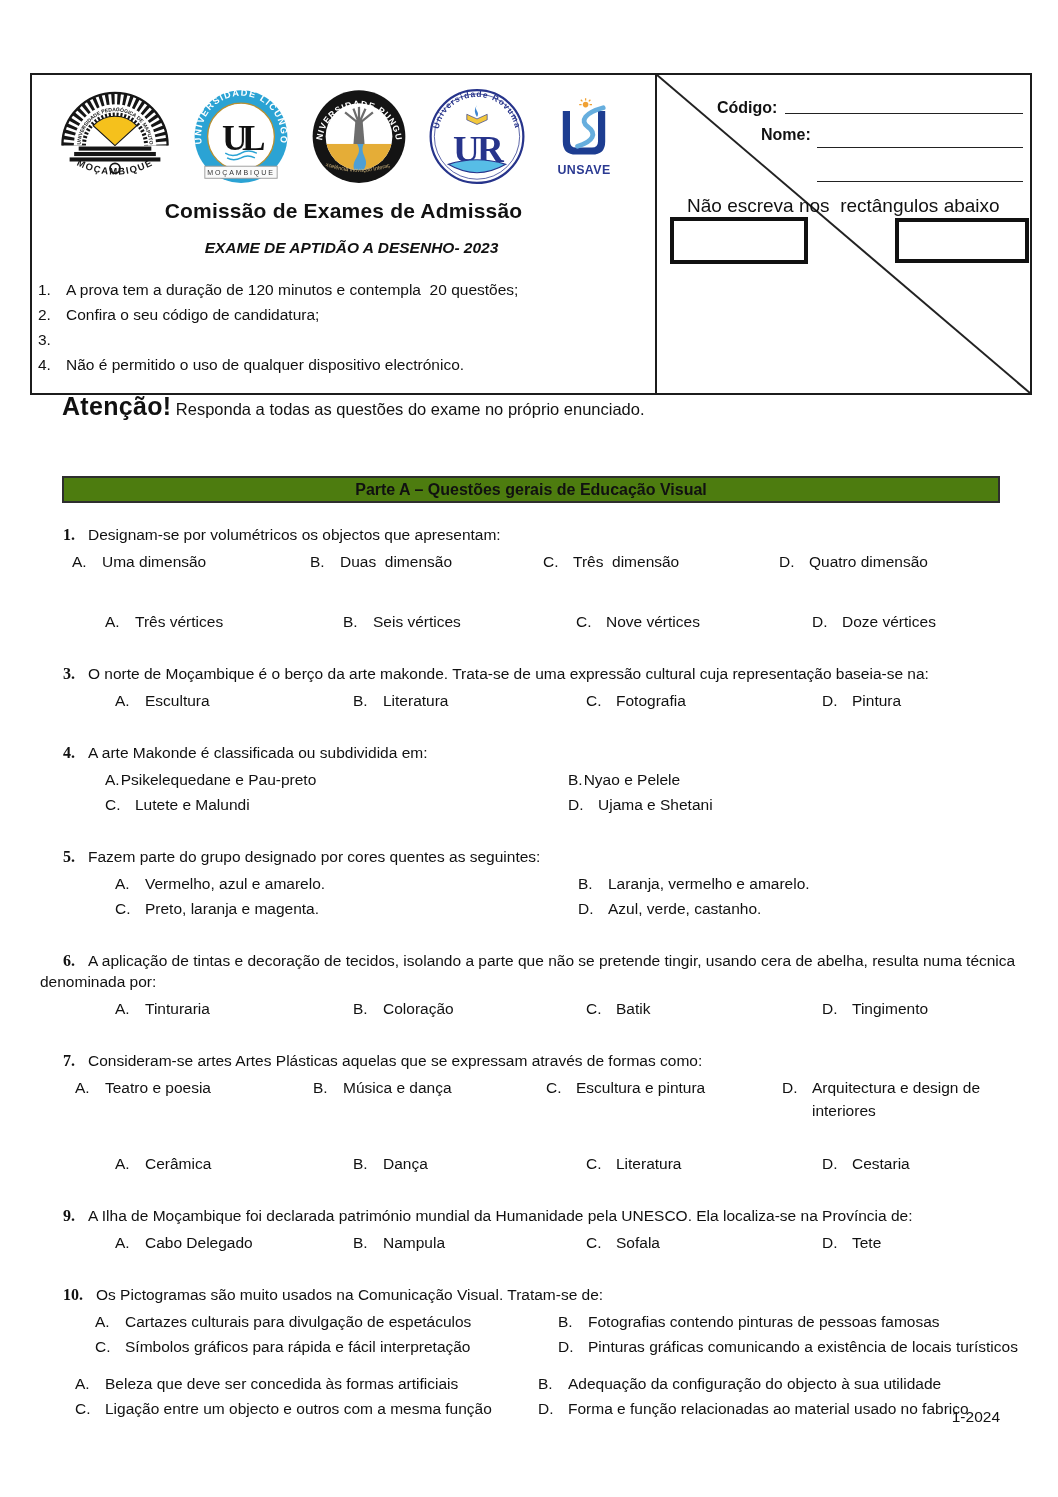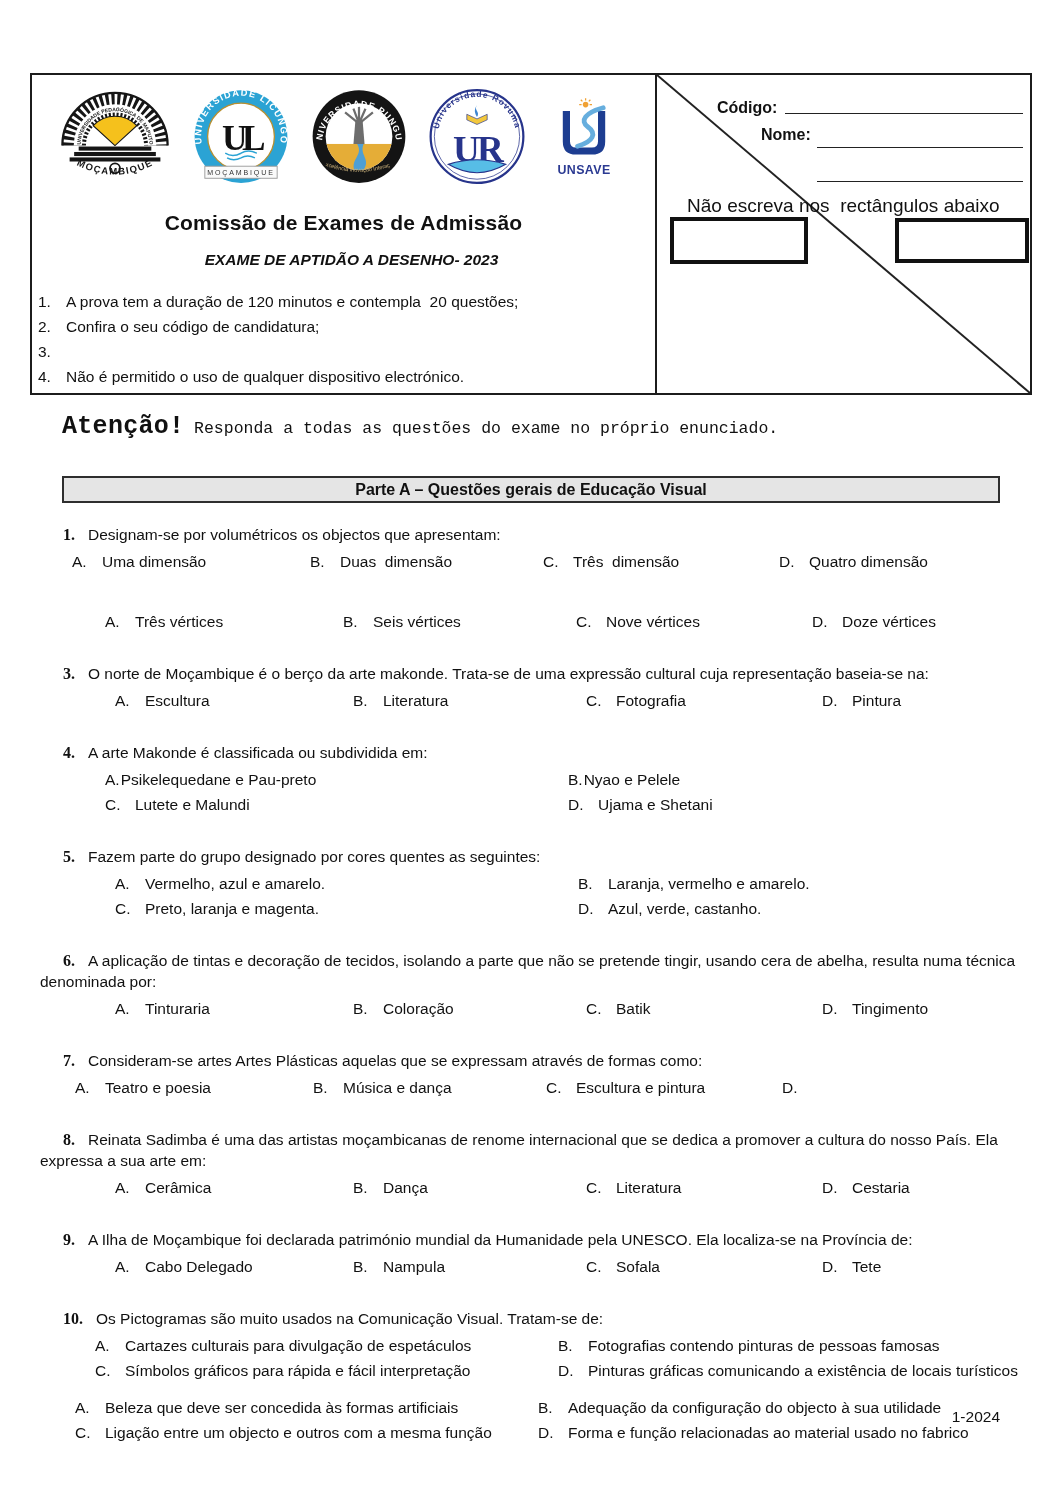--- a/index.html
+++ b/index.html
@@ -3,21 +3,21 @@
 <meta charset="utf-8">
 <style>
   html,body{margin:0;padding:0;background:#ffffff;}
   .page{position:relative;width:1058px;height:1497px;background:#fff;
         font-family:"Liberation Sans",sans-serif;color:#111;overflow:hidden;}
 
   
   .hdr-left{position:absolute;left:30px;top:73px;width:627px;height:322px;
             border:2px solid #1c1c1c;box-sizing:border-box;}
   .logos{display:flex;align-items:center;gap:16px;margin:12px 0 0 24px;}
-  .hdr-title{text-align:center;font-size:21px;font-weight:bold;margin-top:24px;letter-spacing:.2px;}
+  .hdr-title{text-align:center;font-size:21px;font-weight:bold;margin-top:12px;letter-spacing:.2px;}
   .hdr-sub{text-align:center;font-size:15.5px;font-weight:bold;font-style:italic;margin-top:16px;padding-left:16px;}
   .instructions{margin:20px 0 0 6px;font-size:15.5px;}
   .instr{display:flex;line-height:25px;}
   .instr-num{width:28px;flex:0 0 auto;}
   .instr-text{white-space:pre-wrap;}
 
   
   .hdr-right{position:absolute;left:655px;top:73px;width:377px;height:322px;
              border:2px solid #1c1c1c;box-sizing:border-box;}
   .diag{position:absolute;left:0;top:0;width:100%;height:100%;}
@@ -27,27 +27,27 @@
   .cb-line{position:absolute;border-bottom:1.6px solid #222;}
   .line-codigo{left:128px;top:38px;width:238px;}
   .line-nome{left:160px;top:72px;width:206px;}
   .line-extra{left:160px;top:106px;width:206px;}
   .cb-note{position:absolute;left:30px;top:120px;font-size:19px;white-space:pre-wrap;}
   .cb-rect{position:absolute;border:4px solid #111;background:transparent;box-sizing:border-box;}
   .rect-left{left:13px;top:142px;width:138px;height:47px;}
   .rect-right{left:238px;top:143px;width:134px;height:45px;}
 
   
-  .attention{position:absolute;left:62px;top:412px;width:920px;font-family:Liberation Mono, monospace;}
+  .attention{position:absolute;left:62px;top:392px;width:920px;}
   .att-head{font-size:25px;font-weight:bold;letter-spacing:.3px;}
   .att-text{font-size:16.5px;}
 
   
   .parta{position:absolute;left:62px;top:476px;width:938px;height:27px;
-         background:#e5e5e5;border:2px solid #2e2e2e;box-sizing:border-box;
+         background:#4d7c0f;border:2px solid #2e2e2e;box-sizing:border-box;
          text-align:center;font-weight:bold;font-size:16px;line-height:23px;}
 
   
   .questions{position:absolute;left:40px;top:524px;width:982px;}
   .question{margin-bottom:30px;}
   .question:first-child{margin-bottom:37px;}
   .question:last-child{margin-top:-16px;}
   .qtext{margin:0;font-size:15.5px;line-height:21px;text-indent:23px;}
   .qnum{font-family:"Liberation Serif",serif;font-weight:bold;font-size:16px;margin-right:13px;}
   .opts{margin-top:5px;}
@@ -324,25 +324,25 @@
           <div class="opt">
             <span class="opt-label">B.</span>
             <span class="opt-text">Música e dança</span>
           </div>
           <div class="opt">
             <span class="opt-label">C.</span>
             <span class="opt-text">Escultura e pintura</span>
           </div>
           <div class="opt">
             <span class="opt-label">D.</span>
-          </div>
-        </div>
-      </div>
-      <div class="question">
-        <p class="qtext"><span class="qnum">8.</span><span>Reinata Sadimba é uma das artistas moçambicanas de renome internacional que se dedica a promover a cultura do nosso País. Ela expressa a sua arte em:</span></p>
+            <span class="opt-text">Arquitectura e design de interiores</span>
+          </div>
+        </div>
+      </div>
+      <div class="question">
         <div class="opts grid4" style="padding-left: 75px;">
           <div class="opt">
             <span class="opt-label">A.</span>
             <span class="opt-text">Cerâmica</span>
           </div>
           <div class="opt">
             <span class="opt-label">B.</span>
             <span class="opt-text">Dança</span>
           </div>
           <div class="opt">

